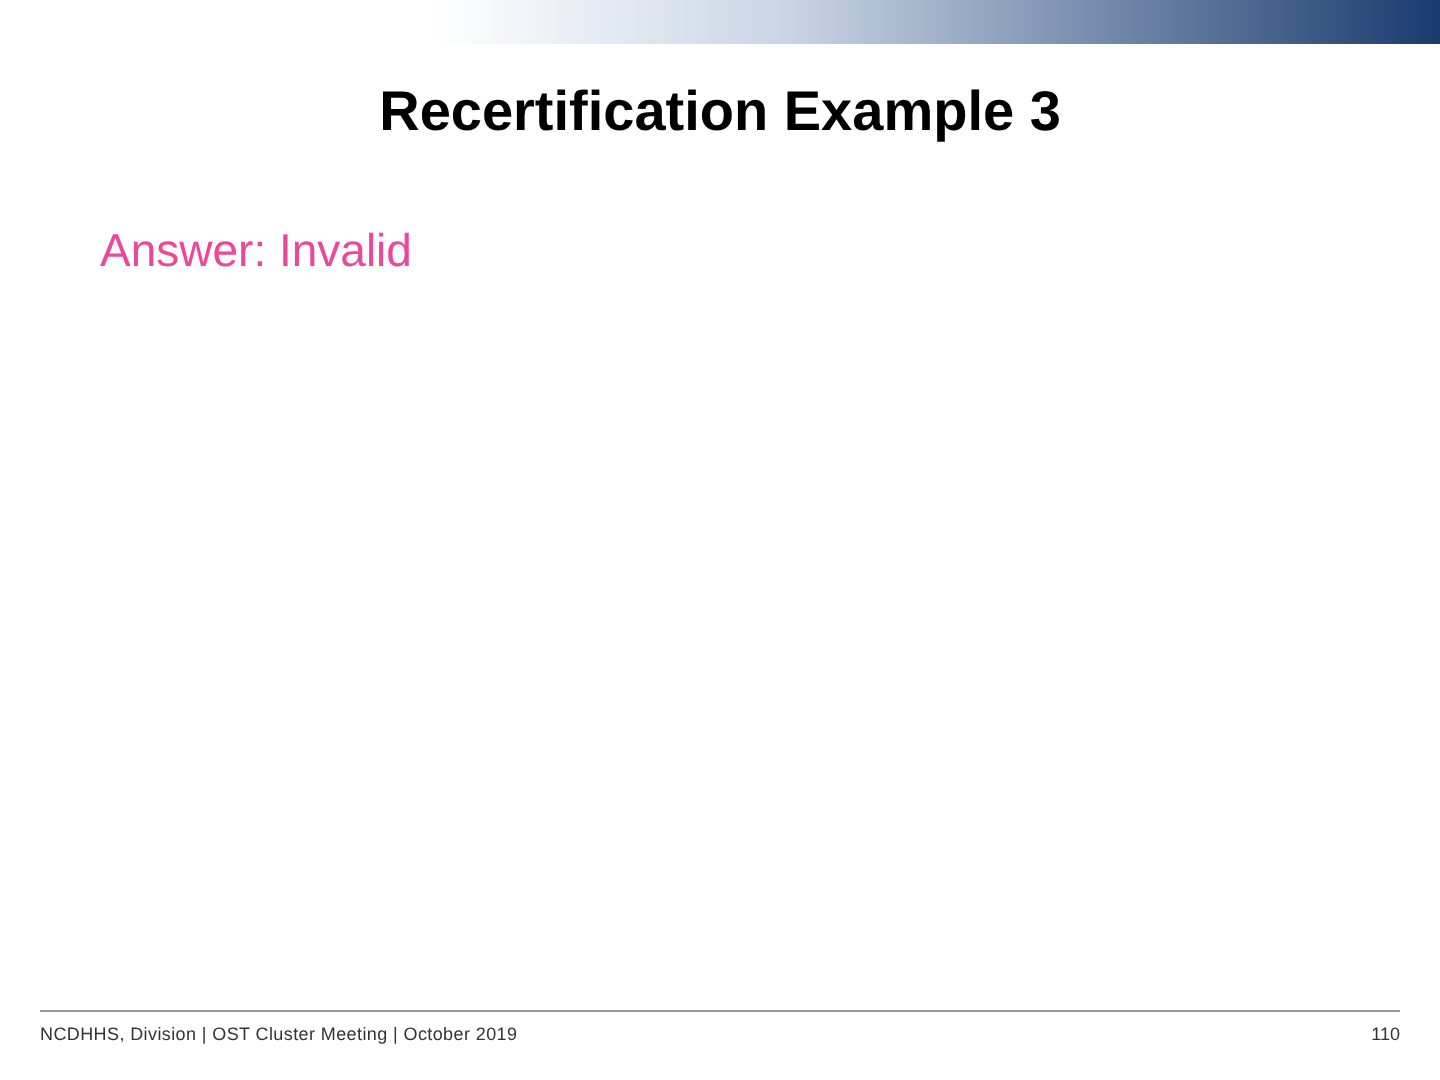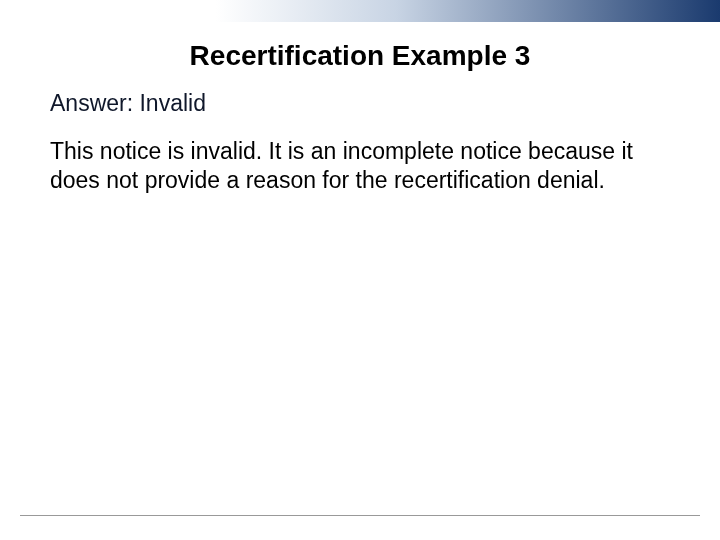--- a/index.html
+++ b/index.html
@@ -19,28 +19,28 @@
       width: 100%;
       height: 22px;
       background: linear-gradient(to right, #ffffff 0%, #ffffff 30%, #c8d4e4 55%, #1a3a6e 100%);
     }
     .title {
       text-align: center;
       font-size: 28px;
       font-weight: bold;
       color: #000000;
       margin-top: 18px;
-      margin-bottom: 18px;
+      margin-bottom: 40px;
     }
     .content {
       padding: 0 50px;
     }
     .answer-line {
       font-size: 23px;
-      color: #0f172a;
+      color: #ec4899;
       margin-bottom: 20px;
     }
     .para {
       font-size: 23px;
       color: #000000;
       line-height: 1.25;
       margin-bottom: 20px;
     }
     .footer {
       position: absolute;
@@ -71,18 +71,21 @@
   </style>
 </head>
 <body>
 
 <div class="top-bar"></div>
 
 <h1 class="title">Recertification Example 3</h1>
 
 <div class="content">
   <p class="answer-line">Answer: Invalid</p>
-  <p class="para">This notice is invalid. It is an incomplete notice because it does not provide a reason for the recertification denial.</p>
 </div>
 
 <div class="footer">
   <div class="footer-line"></div>
+  <div class="footer-row">
+    <span class="footer-left">NCDHHS, Division | OST Cluster Meeting | October 2019</span>
+    <span class="footer-right">110</span>
+  </div>
 </div>
 
 </body></html>

